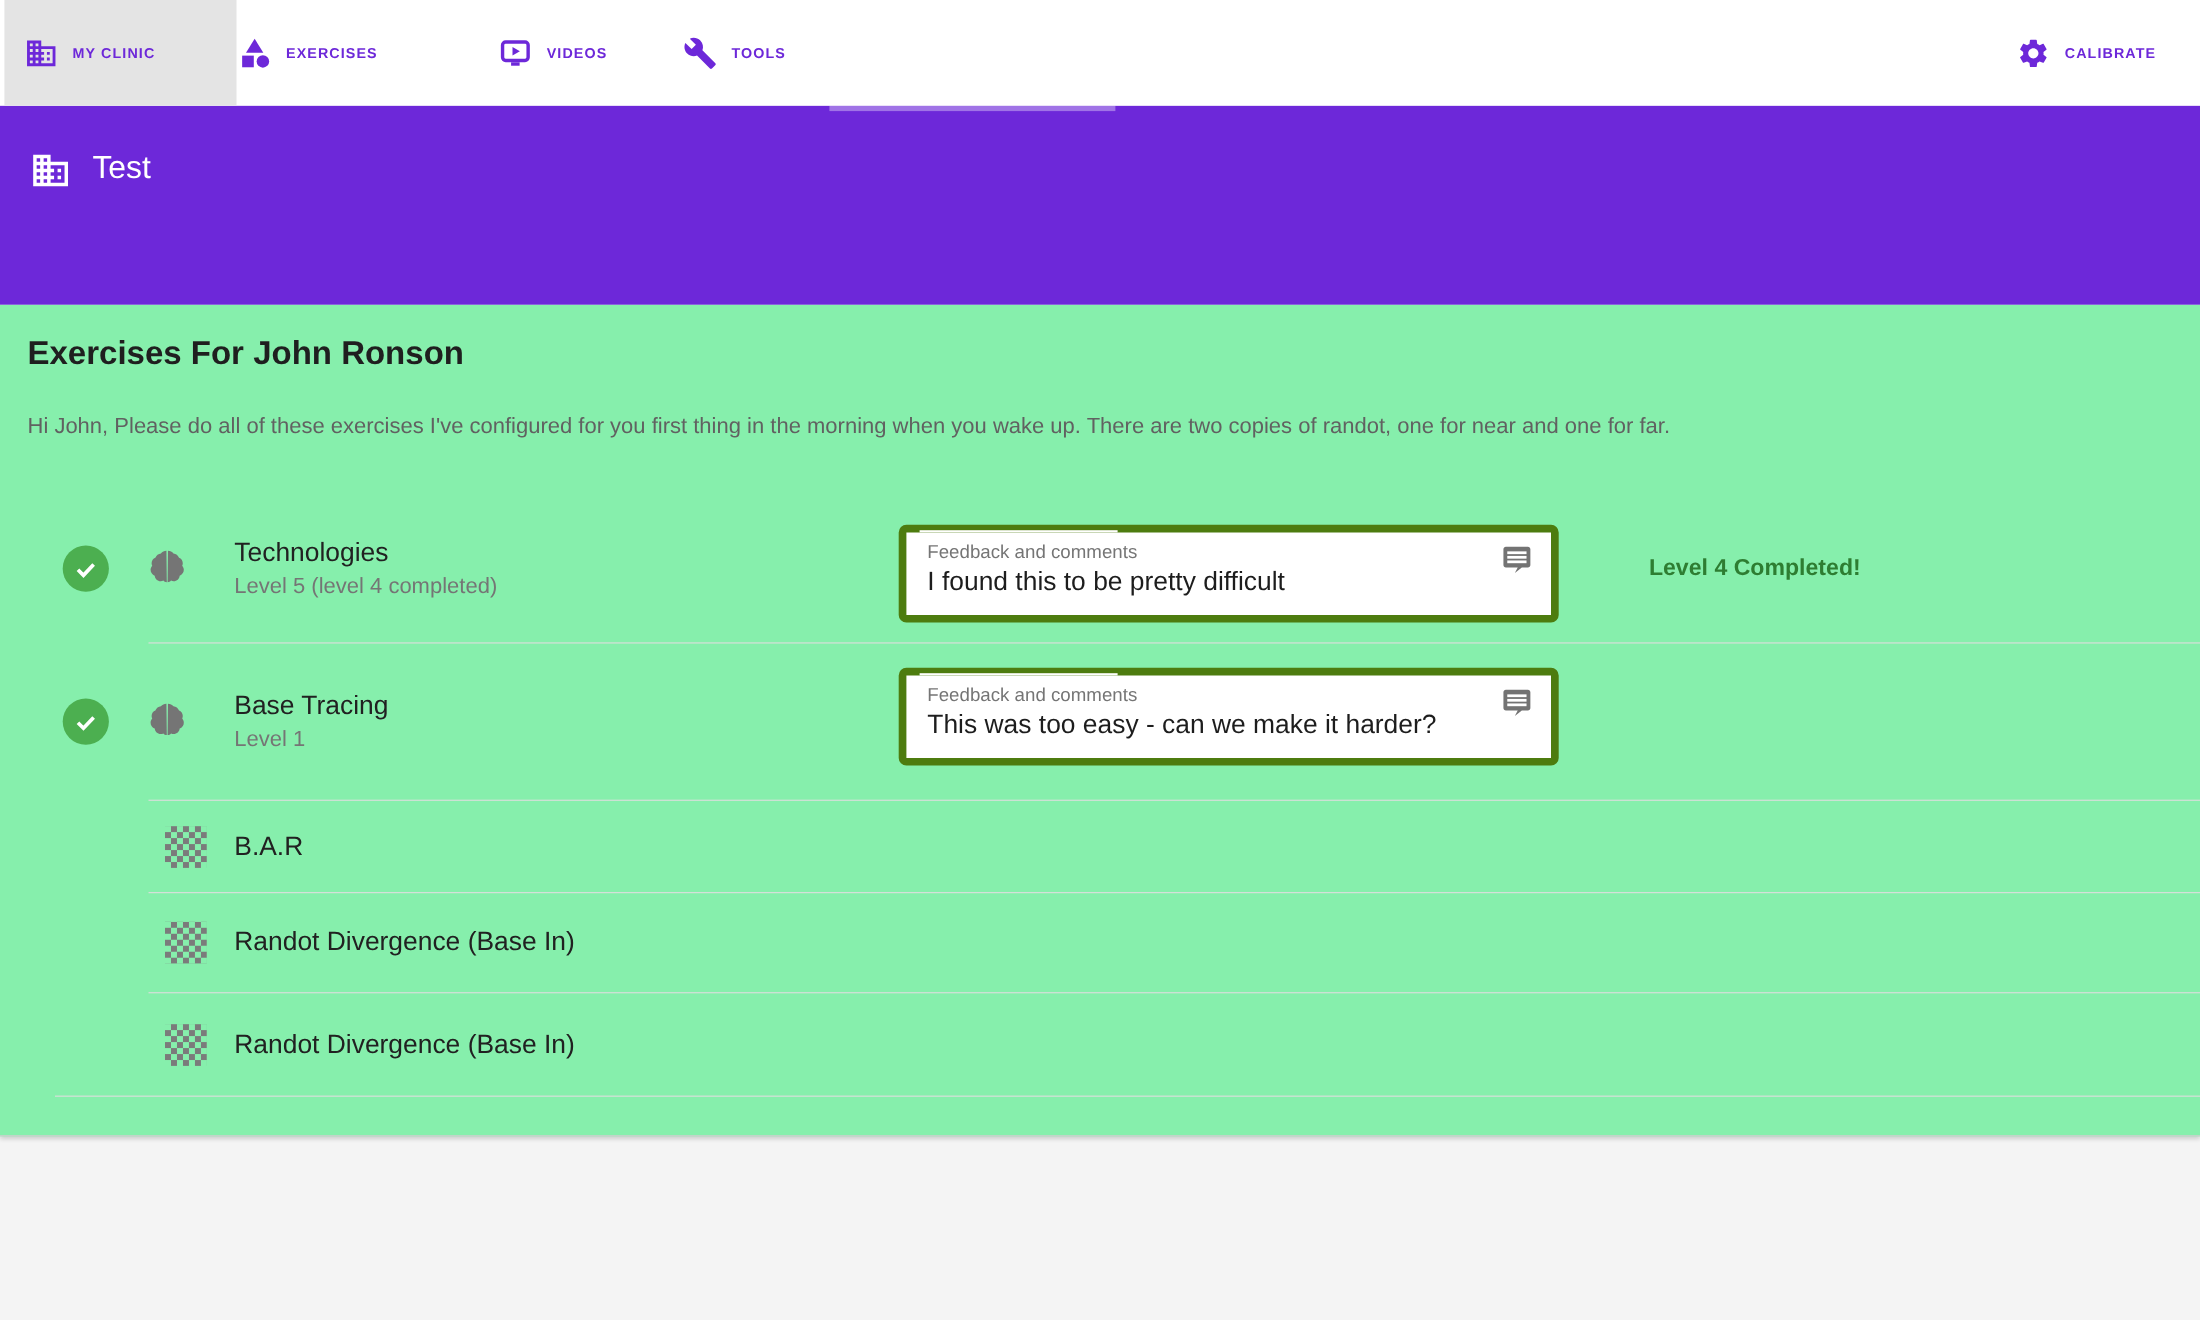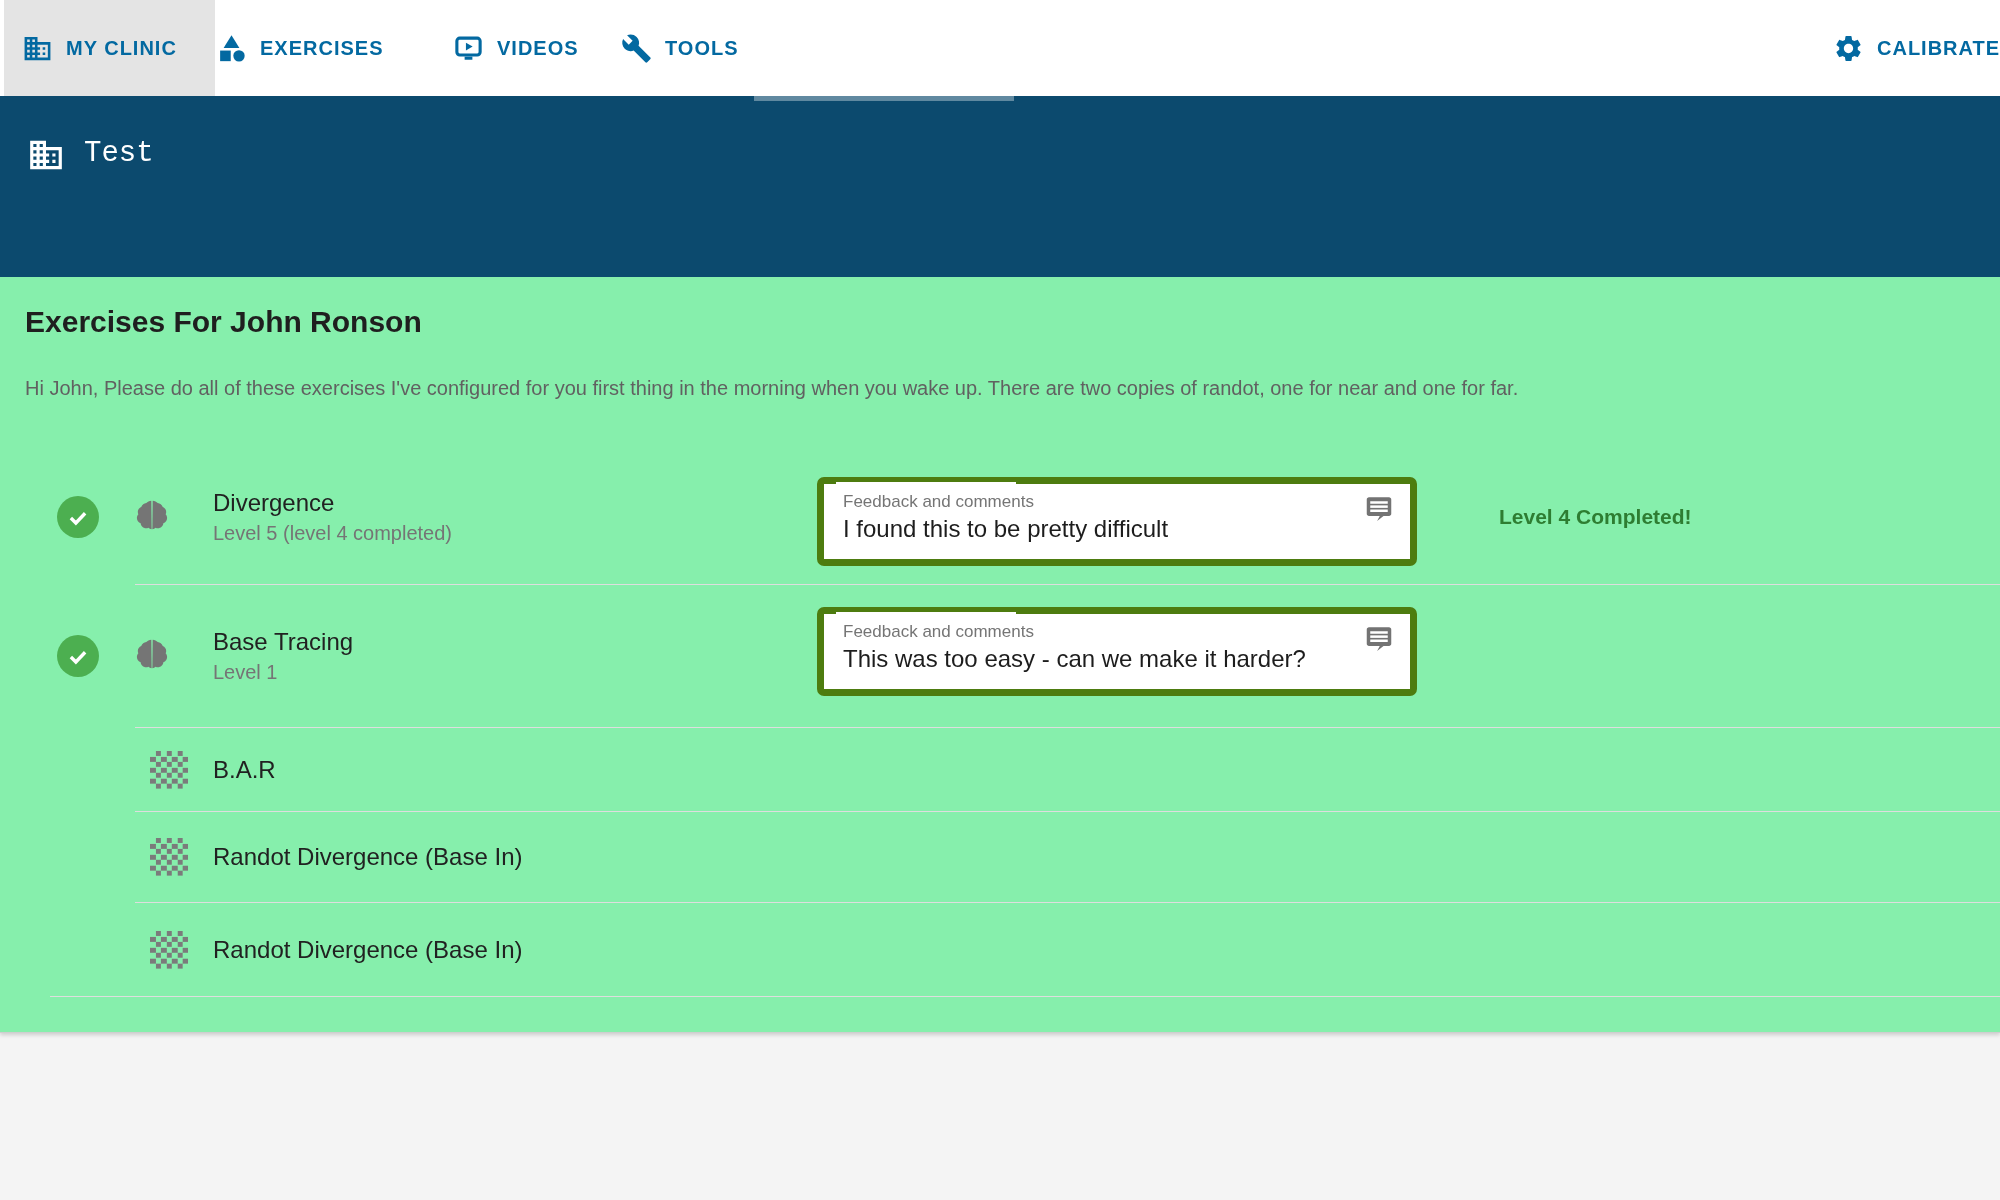--- a/index.html
+++ b/index.html
@@ -2,30 +2,30 @@
 <html><head>
 <meta charset="utf-8">
 <style>
   html,body{margin:0;padding:0;background:#fff;}
   body{width:2000px;height:1200px;overflow:hidden;font-family:"Liberation Sans",sans-serif;}
   .app{position:relative;width:2000px;height:1200px;overflow:hidden;background:#fff;}
 
   
   .nav{position:absolute;top:0;left:0;right:0;height:96px;background:#fff;z-index:3;}
   .nav-item{position:absolute;top:0;height:96px;display:flex;align-items:center;gap:13px;
-    font-size:20px;font-weight:700;letter-spacing:1px;color:#0369a1;cursor:pointer;white-space:nowrap;}
+    font-size:13px;font-weight:700;letter-spacing:1px;color:#6d28d9;cursor:pointer;white-space:nowrap;}
   .nav-item svg{width:31px;height:31px;flex:0 0 auto;}
   #nav-0{left:4px;width:211px;background:#e4e4e4;padding-left:18px;box-sizing:border-box;}
   #nav-1{left:216px;}
   #nav-2{left:453px;}
   #nav-3{left:621px;gap:13px;}
   #nav-4{left:1833px;}
 
   
-  .banner{position:absolute;top:96px;left:0;right:0;height:181px;background:#0c4a6e;z-index:2;font-family:Liberation Mono, monospace;}
+  .banner{position:absolute;top:96px;left:0;right:0;height:181px;background:#6d28d9;z-index:2;}
   .banner .notch{position:absolute;left:754px;top:0;width:260px;height:5px;background:rgba(255,255,255,.35);}
   .banner .bicon{position:absolute;left:27px;top:40px;width:38px;height:38px;color:#fff;}
   .banner .btitle{position:absolute;left:84px;top:41px;font-size:29px;color:#fff;}
 
   
   .content{position:absolute;top:277px;left:0;right:0;bottom:0;background:#f4f4f4;}
   .card{position:absolute;top:0;left:0;right:0;height:755px;background:#86efac;
     border-bottom:1px solid #cfcfcf;box-shadow:0 2px 4px rgba(0,0,0,.16);}
   .card h1{position:absolute;top:28px;left:25px;margin:0;font-size:30px;font-weight:700;color:#1f1f1f;}
   .intro{position:absolute;top:100px;left:25px;margin:0;font-size:20px;color:#616161;white-space:nowrap;}
@@ -125,21 +125,21 @@
           <div class="check">
             <svg viewBox="0 0 24 24" fill="none">
                 <polyline points="6.3,12.8 10.3,16.8 17.7,9" stroke="#fff" stroke-width="2.7"></polyline>
               </svg>
           </div>
           <svg class="exicon" viewBox="0 0 24 24" fill="currentColor">
             <path d="M11.6 2.7c-1.15 0-2.18.53-2.85 1.37-1.3.12-2.43.98-2.9 2.22-1.13.44-1.95 1.55-1.95 2.83 0 .47.11.92.31 1.32-.52.57-.84 1.33-.84 2.16 0 1.4.9 2.58 2.14 3.02.14 1.6 1.48 2.86 3.1 2.86.5 0 .97-.12 1.39-.33.43.51 1.07.83 1.79.83l-.19-16.28z"></path>
             <path transform="scale(-1 1) translate(-24 0)" d="M11.6 2.7c-1.15 0-2.18.53-2.85 1.37-1.3.12-2.43.98-2.9 2.22-1.13.44-1.95 1.55-1.95 2.83 0 .47.11.92.31 1.32-.52.57-.84 1.33-.84 2.16 0 1.4.9 2.58 2.14 3.02.14 1.6 1.48 2.86 3.1 2.86.5 0 .97-.12 1.39-.33.43.51 1.07.83 1.79.83l-.19-16.28z"></path>
           </svg>
           <div class="extext">
-            <div class="exname">Divergence</div>
+            <div class="exname">Technologies</div>
             <div class="exlevel">Level 5 (level 4 completed)</div>
           </div>
           <div class="fb">
             <div class="fb-notch"></div>
             <div class="fb-label">Feedback and comments</div>
             <div class="fb-value">I found this to be pretty difficult</div>
             <svg class="comment" viewBox="0 0 24 24" fill="currentColor">
               <path d="M20 2.5H4c-1 0-1.8.8-1.8 1.8v11.4c0 1 .8 1.8 1.8 1.8h8.6l-2.1 4.1 5.1-4.1H20c1 0 1.8-.8 1.8-1.8V4.3c0-1-.8-1.8-1.8-1.8z"></path>
               <rect x="5" y="5.8" width="14" height="2" fill="#fff"></rect>
                 <rect x="5" y="9.1" width="14" height="2" fill="#fff"></rect>

